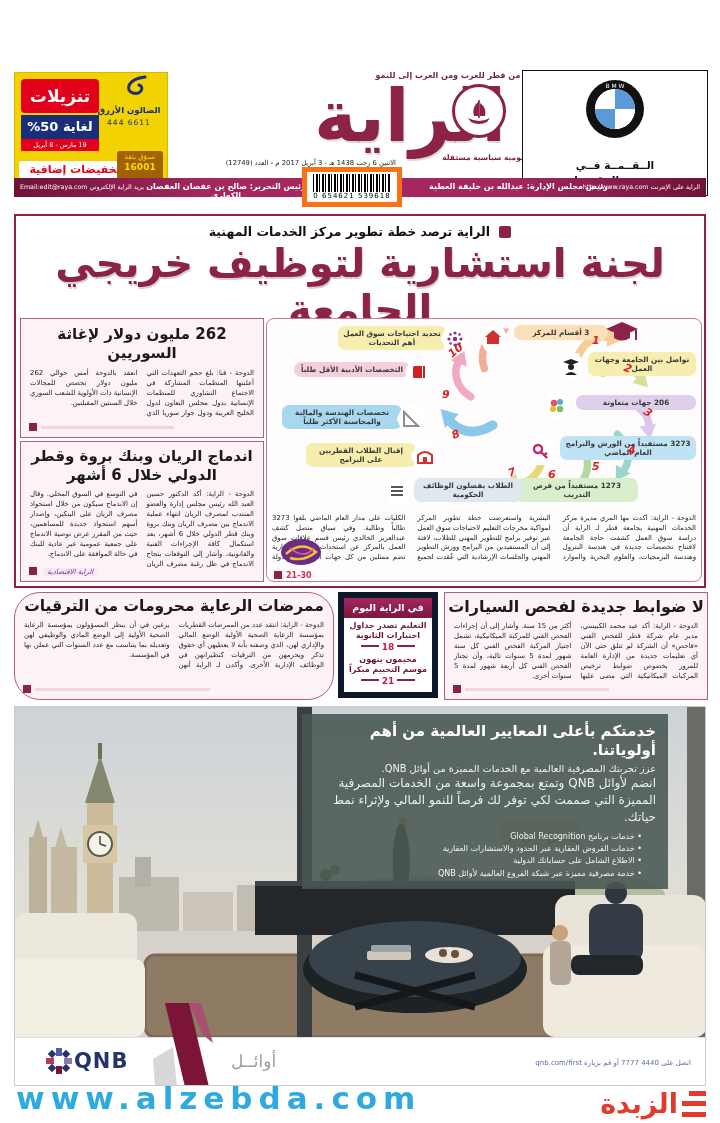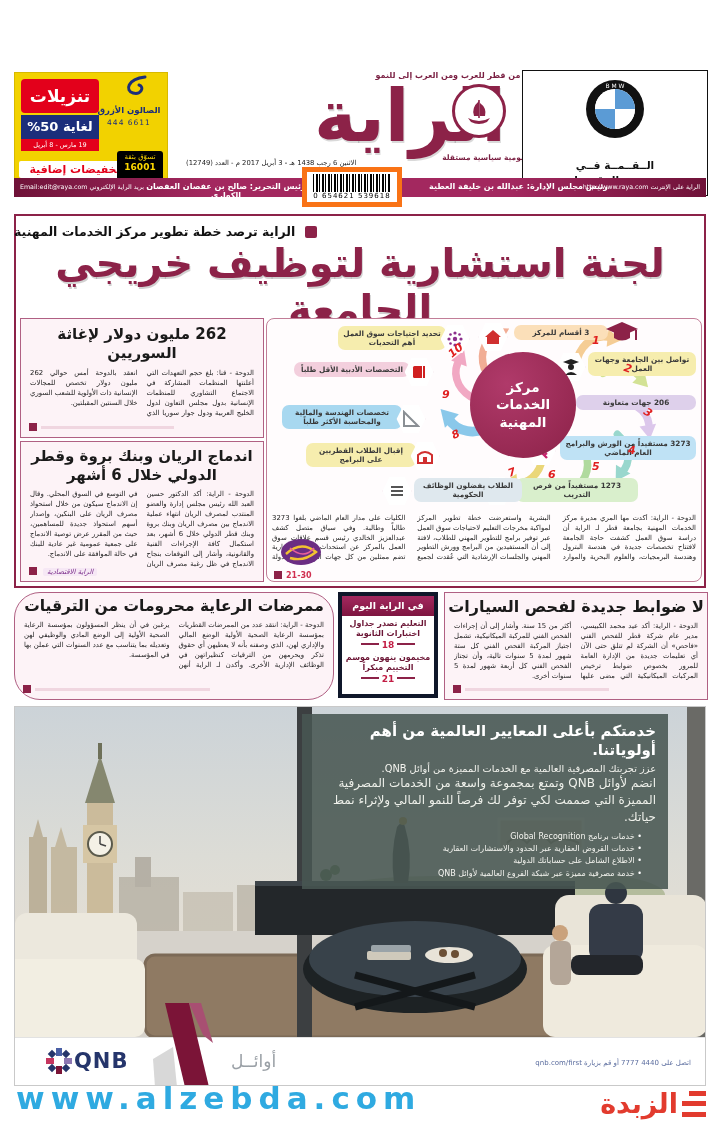--- a/index.html
+++ b/index.html
@@ -14,51 +14,51 @@
   .salon-phone{position:absolute;right:5px;top:45px;width:66px;font-size:7.5px;color:#1b2e7b;text-align:center;letter-spacing:1px;}
   .salon-swoosh{position:absolute;right:16px;top:2px;}
   .salon-sale{position:absolute;left:6px;top:6px;width:78px;height:34px;background:#e3001b;border-radius:4px;
               color:#fff;font-weight:bold;font-size:17px;line-height:34px;text-align:center;}
   .salon-upto{position:absolute;left:6px;top:42px;width:78px;height:24px;background:#1b2e7b;
               color:#fff;font-weight:bold;font-size:13px;line-height:24px;text-align:center;}
   .salon-dates{position:absolute;left:6px;top:66px;width:78px;height:12px;background:#e3001b;
                color:#fff;font-size:6.5px;line-height:12px;text-align:center;}
   .salon-extra{position:absolute;left:4px;top:88px;width:112px;height:17px;background:#fff;
                color:#e3001b;font-weight:bold;font-size:11px;line-height:17px;text-align:center;border-radius:2px;}
-  .salon-shop{position:absolute;right:4px;bottom:4px;width:46px;height:28px;background:#000000;border-radius:3px;
+  .salon-shop{position:absolute;right:4px;bottom:4px;width:46px;height:28px;background:#a16207;border-radius:3px;
               color:#ffd900;font-size:7px;text-align:center;line-height:1.3;padding-top:2px;}
   .salon-shop b{font-size:9px;}
   .tagline-top{left:330px;top:71px;width:236px;font-size:8px;font-weight:bold;color:#7a1f42;text-align:center;}
   .raya-logo{left:255px;top:74px;width:310px;height:84px;color:#8c2248;font-weight:bold;font-size:72px;
              line-height:84px;text-align:center;text-shadow:1px 2px 0 rgba(0,0,0,.15);}
   .dhow-circle{left:452px;top:84px;width:48px;height:48px;background:#fff;border:3px solid #8c2248;border-radius:50%;
                display:flex;align-items:center;justify-content:center;z-index:2;}
   .tagline-bottom{left:418px;top:153px;width:130px;font-size:7.5px;font-weight:bold;color:#7a1f42;text-align:center;}
-  .date-line{left:186px;top:159px;width:210px;font-size:6.8px;color:#222;text-align:left;}
+  .date-line{left:186px;top:159px;width:210px;font-size:6.8px;color:#222;text-align:right;}
   .pages-block{left:590px;top:120px;width:38px;text-align:center;color:#222;}
   .pages-count{font-size:13px;font-weight:bold;line-height:13px;}
   .pages-label{font-size:8px;}
   .pages-price{font-size:7px;border-top:1px dotted #999;margin-top:2px;padding-top:1px;}
   .bmw-box{left:522px;top:70px;width:184px;height:124px;background:#fff;border:1px solid #111;}
   .bmw-roundel{position:absolute;left:62px;top:8px;}
   .bmw-text{position:absolute;left:0;right:0;bottom:7px;text-align:center;font-size:10.5px;font-weight:bold;color:#111;line-height:1.45;}
   .masthead-strip{left:14px;top:178px;width:692px;height:19px;
       background:linear-gradient(90deg,#6f1238,#a3285f 28%,#a3285f 72%,#6f1238);color:#fff;}
   .strip-email{position:absolute;left:6px;top:5px;font-size:6.3px;}
   .strip-editor{position:absolute;left:118px;top:4px;width:188px;font-size:8px;font-weight:bold;text-align:center;}
   .strip-chairman{position:absolute;left:402px;top:4px;width:205px;font-size:8px;font-weight:bold;text-align:center;}
   .strip-web{position:absolute;right:6px;top:5px;font-size:6.3px;}
   .barcode{left:302px;top:167px;width:90px;height:30px;background:#fff;border:5px solid #f97316;z-index:3;}
   .barcode-bars{margin:2px 6px 0;height:18px;
       background:repeating-linear-gradient(90deg,#000 0 1px,#fff 1px 3px,#000 3px 5px,#fff 5px 6px);}
   .barcode-digits{font-size:7px;text-align:center;letter-spacing:1px;color:#000;}
 
   
   .lead-frame{left:14px;top:214px;width:688px;height:370px;border:2px solid #8c2248;}
-  .kicker{left:14px;top:224px;width:692px;text-align:left;font-size:12.5px;font-weight:bold;color:#111;}
+  .kicker{left:14px;top:224px;width:692px;text-align:center;font-size:12.5px;font-weight:bold;color:#111;}
   .kicker .bug{display:inline-block;width:12px;height:12px;background:#8c2248;border-radius:2px;vertical-align:-2px;margin-left:5px;}
   .lead-headline{left:24px;top:240px;width:672px;text-align:center;font-size:40px;font-weight:bold;color:#8c2248;
                  text-shadow:1px 2px 0 rgba(0,0,0,.18);}
 
   
   .artbox{background:#fdf3f7;border:1px solid #b06083;}
   .art-head{font-weight:bold;color:#1a1a1a;text-align:center;line-height:1.25;}
   .art-body{direction:rtl;text-align:justify;color:#222;font-size:6.9px;line-height:1.45;column-gap:9px;column-count:2;}
   .endmark{position:absolute;left:8px;bottom:6px;width:8px;height:8px;background:#8c2248;}
   .endline{position:absolute;left:20px;bottom:8px;width:55%;height:3px;background:#f0d6e0;}
@@ -89,21 +89,21 @@
   .ig-pages{left:286px;top:571px;font-size:8px;font-weight:bold;color:#d03050;}
   .ig-end{left:274px;top:571px;width:8px;height:8px;background:#8c2248;}
 
   
   .nurses-box{left:14px;top:592px;width:318px;height:106px;border-radius:26px;}
   .nurses-box .art-head{font-size:15.5px;margin-top:4px;}
   .nurses-box .art-body{margin:4px 9px 0;height:62px;overflow:hidden;}
   .cars-box{left:444px;top:592px;width:262px;height:106px;}
   .cars-box .art-head{font-size:16px;margin-top:4px;}
   .cars-box .art-body{margin:4px 9px 0;height:62px;overflow:hidden;}
-  .today-box{left:338px;top:592px;width:100px;height:106px;background:#fff;border:4px solid #0f172a;box-sizing:border-box;}
+  .today-box{left:338px;top:592px;width:100px;height:106px;background:#fff;border:6px solid #0f172a;box-sizing:border-box;}
   .today-head{height:20px;background:linear-gradient(#a3285f,#7e1540);color:#fff;font-size:9.5px;font-weight:bold;
               line-height:20px;text-align:center;}
   .today-item{margin-top:3px;font-size:8px;font-weight:bold;color:#6b1535;text-align:center;line-height:1.25;padding:0 3px;direction:rtl;}
   .today-page{text-align:center;font-size:9px;font-weight:bold;color:#c21d44;margin-top:1px;}
   .today-page .dash{display:inline-block;width:18px;height:2px;background:#8c2248;vertical-align:3px;margin:0 3px;}
 
   
   .qnb-ad{left:14px;top:706px;width:692px;height:380px;border:1px solid #c9c9c9;box-sizing:border-box;background:#fff;overflow:hidden;}
   .qnb-photo{position:absolute;left:0;top:0;width:690px;height:330px;overflow:hidden;
              background:linear-gradient(180deg,#ccd3d8 0%,#dcdcd6 45%,#e3ded4 68%,#d6d2cb 69%,#d6d2cb 100%);}
@@ -213,21 +213,20 @@
   </div>
 
   <div class="abs artbox merger-box">
     <div class="art-head rtl">اندماج الريان وبنك بروة وقطر الدولي خلال 6 أشهر</div>
     <div class="art-body">الدوحة - الراية: أكد الدكتور حسين العبد الله رئيس مجلس إدارة والعضو المنتدب لمصرف الريان انتهاء عملية الاندماج بين مصرف الريان وبنك بروة وبنك قطر الدولي خلال 6 أشهر، بعد استكمال كافة الإجراءات الفنية والقانونية، وأشار إلى التوقعات بنجاح الاندماج في ظل رغبة مصرف الريان في التوسع في السوق المحلي. وقال إن الاندماج سيكون من خلال استحواذ مصرف الريان على البنكين، وإصدار أسهم استحواذ جديدة للمساهمين، حيث من المقرر عرض توصية الاندماج على جمعية عمومية غير عادية للبنك في حالة الموافقة على الاندماج.</div>
     <div class="eco-tag">الراية الاقتصادية</div>
     <div class="endmark"></div>
   </div>
 
   <div class="abs info-box"></div>
-  <div class="abs ig-circle">مركز الخدمات المهنية</div>
 
   <svg class="arr" style="left:572px;top:326px" width="52" height="38" viewBox="0 0 60 40">
       <path d="M6 36 C12 16,30 6,46 12" stroke="#f5c98a" stroke-width="9" fill="none" stroke-linecap="round"></path>
       <polygon points="42,2 58,14 40,22" fill="#f5c98a"></polygon>
     </svg>
   <svg class="arr" style="left:602px;top:358px;transform:rotate(40deg)" width="50" height="36" viewBox="0 0 60 40">
       <path d="M6 36 C12 16,30 6,46 12" stroke="#cfe08a" stroke-width="9" fill="none" stroke-linecap="round"></path>
       <polygon points="42,2 58,14 40,22" fill="#cfe08a"></polygon>
     </svg>
   <svg class="arr" style="left:614px;top:400px;transform:rotate(75deg)" width="50" height="36" viewBox="0 0 60 40">

